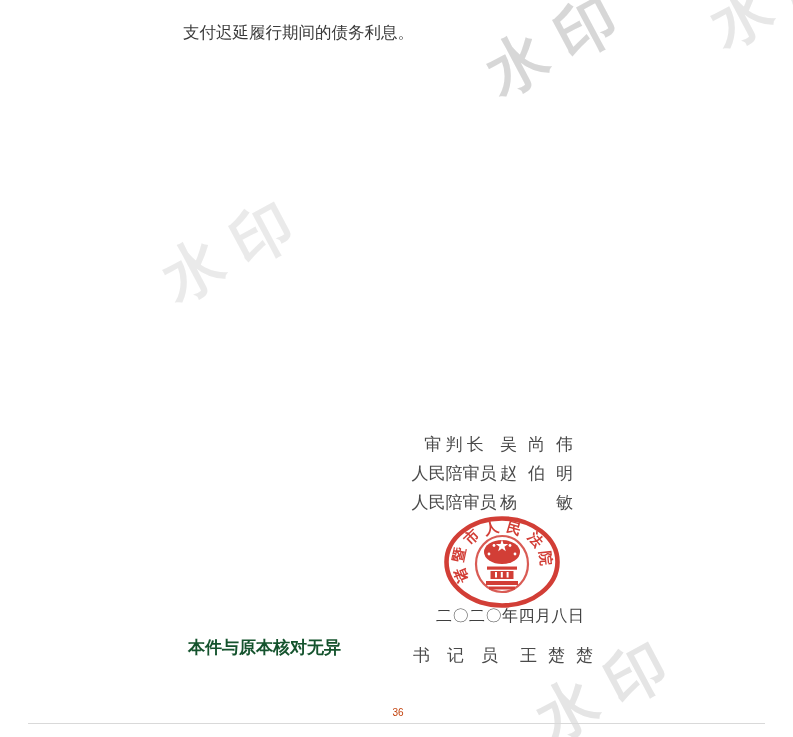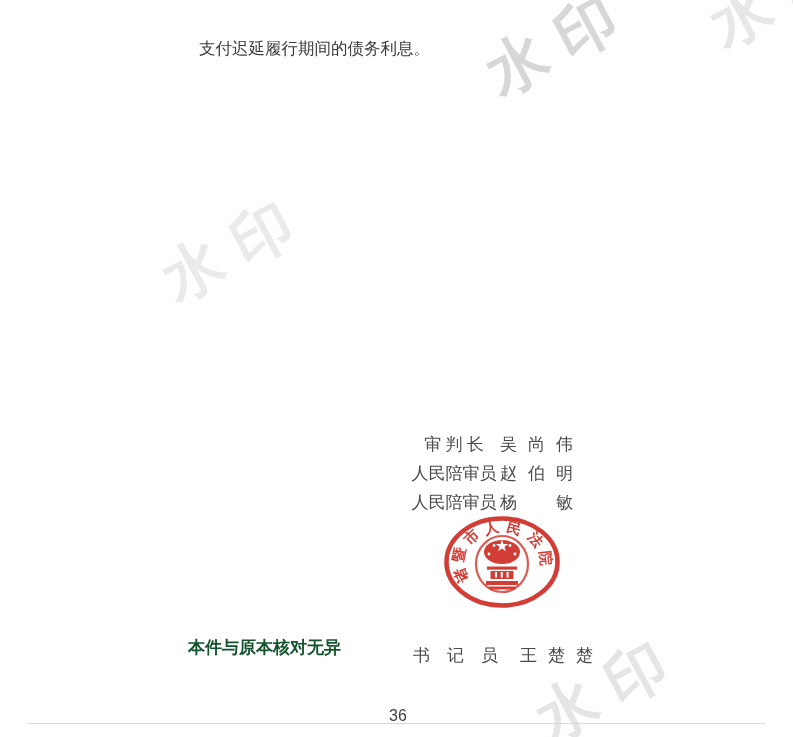--- a/index.html
+++ b/index.html
@@ -25,21 +25,21 @@
   .wm1{left:482px;top:2px;color:#c9c9c9;opacity:.72;}
   .wm2{left:158px;top:208px;color:#dadada;opacity:.55;}
   .wm3{left:532px;top:648px;color:#d4d4d4;opacity:.6;}
   .wm4{left:706px;top:-46px;color:#d4d4d4;opacity:.55;}
   
   .body-text{
     position:absolute;left:183px;top:18px;width:450px;
     font-size:16.5px;line-height:29px;color:#3a3a3a;
     text-align:justify;
   }
-  .body-text p{margin:16px;}
+  .body-text p{margin:0;}
   .body-text p.indent{text-indent:2em;}
   
   .sig-block{position:absolute;left:408px;top:430px;font-size:17px;color:#4a4a4a;}
   .sig-row{height:29px;line-height:29px;white-space:nowrap;text-align:center;}
   .sig-role{display:inline-block;min-width:92px;}
   .sig-name{display:inline-block;margin-left:0;letter-spacing:11px;}
   .sig-row .sig-name{position:absolute;left:92px;}
   .sig-row{position:relative;}
   
   .seal{position:absolute;left:442px;top:514px;width:120px;height:96px;opacity:.95;}
@@ -53,21 +53,21 @@
     font-size:17px;font-weight:bold;color:#14532d;white-space:nowrap;
   }
   .clerk-line{
     position:absolute;left:413px;top:644px;
     font-size:17px;color:#4a4a4a;white-space:nowrap;
   }
   .clerk-name{letter-spacing:11px;margin-left:22px;}
   
   .page-number{
     position:absolute;left:376px;top:707px;width:44px;
-    text-align:center;font-size:16px;color:#404040;
+    text-align:center;font-size:10px;color:#c2410c;
     font-family:"Liberation Sans","DejaVu Sans",sans-serif;
   }
   .footer-rule{
     position:absolute;left:28px;right:28px;top:723px;height:0;
     border-top:1px solid #d9d9d9;
   }
 </style>
 </head>
 <body>
 
@@ -90,20 +90,21 @@
     <div class="sig-row">
       <span class="sig-role">人民陪审员</span>
       <span class="sig-name">赵伯明</span>
     </div>
     <div class="sig-row">
       <span class="sig-role">人民陪审员</span>
       <span class="sig-name">杨　敏</span>
     </div>
   </div>
 
+  <div class="date-line">二〇二〇年四月八日</div>
 
   <svg class="seal" viewBox="0 0 120 96" xmlns="http://www.w3.org/2000/svg">
 
     <ellipse cx="60" cy="48" rx="55.5" ry="43.5" fill="none" stroke="#d0342c" stroke-width="4.6"></ellipse>
 
     <g fill="#d0342c">
       <ellipse cx="60" cy="50" rx="26" ry="28" fill="none" stroke="#d0342c" stroke-width="2.2" opacity=".85"></ellipse>
       <ellipse cx="60" cy="38" rx="18" ry="12"></ellipse>
       <polygon fill="#ffffff" points="60,25.5 61.5,29.9 66.2,30.0 62.5,32.8 63.8,37.3 60,34.6 56.2,37.3 57.5,32.8 53.8,30.0 58.5,29.9"></polygon>
       <circle cx="47" cy="40" r="1.4" fill="#ffffff"></circle>

